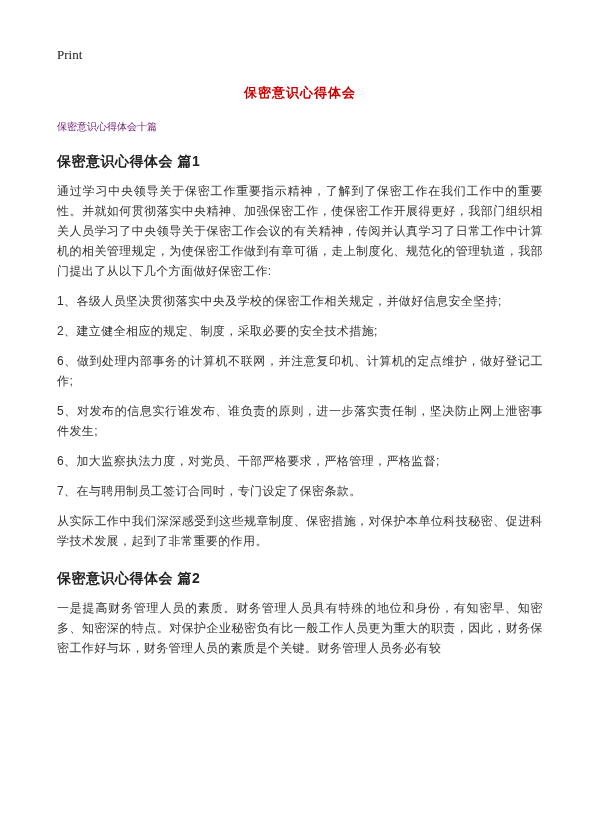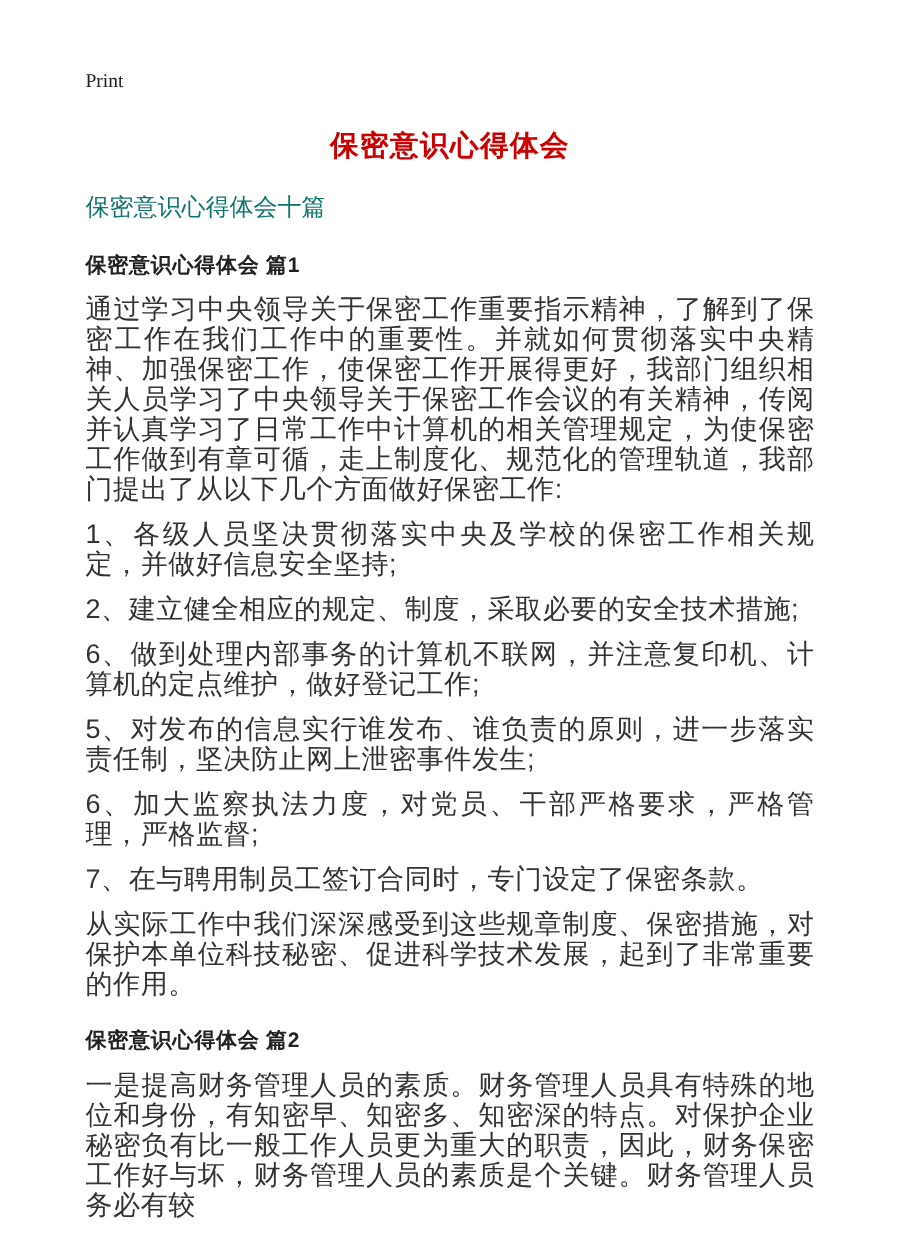--- a/index.html
+++ b/index.html
@@ -23,40 +23,40 @@
   }
   .print-link {
     font-family: "Liberation Serif", "DejaVu Serif", serif;
     font-size: 13px;
     color: #222222;
     display: inline-block;
   }
   .doc-title {
     margin: 21px 0 16px 0;
     text-align: center;
-    font-size: 19px;
+    font-size: 13px;
     font-weight: bold;
     color: #cc0000;
     letter-spacing: 1px;
   }
   .doc-subtitle {
     margin: 18px 0 0 0;
-    font-size: 16px;
-    color: #0f766e;
+    font-size: 10px;
+    color: #701a75;
   }
   .section-heading {
     margin: 19px 0 0 0;
     font-size: 14px;
     font-weight: bold;
     color: #222222;
     letter-spacing: 0.5px;
   }
   .para {
     margin: 10px 0 0 0;
-    font-size: 18px;
+    font-size: 12px;
     line-height: 20px;
     text-align: justify;
     letter-spacing: 0.4px;
     color: #333333;
   }
 </style>
 </head>
 <body>
 
 <div class="page">

